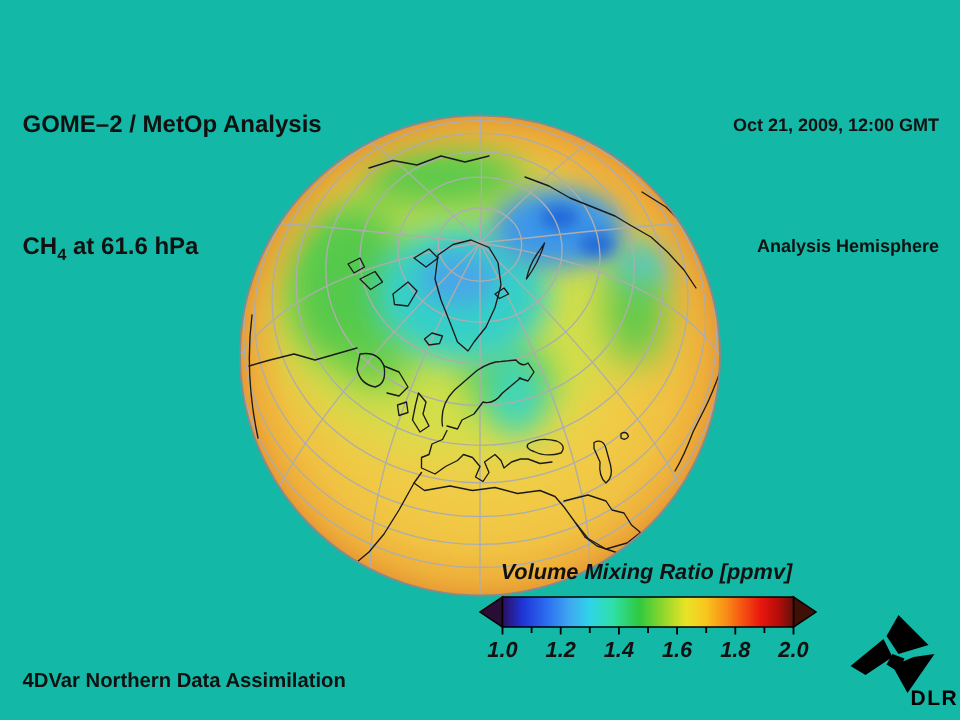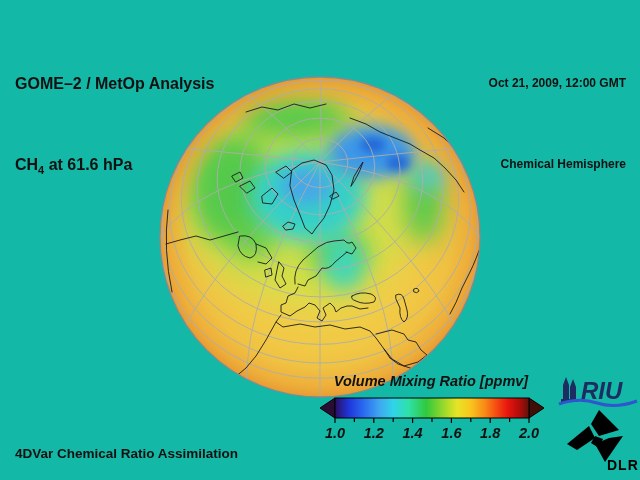--- a/index.html
+++ b/index.html
@@ -167,25 +167,25 @@
 
     <circle cx="320" cy="237" r="160" fill="none" stroke="#8a8a8a" stroke-width="1.3"></circle>
   </svg>
 
   <div class="hdr-left">
     <div>GOME–2 / MetOp Analysis</div>
     <div><span>CH</span><sub>4</sub><span> at 61.6 hPa</span></div>
   </div>
   <div class="hdr-right">
     <div>Oct 21, 2009, 12:00 GMT</div>
-    <div>Chemical Hemisphere</div>
+    <div>Analysis Hemisphere</div>
   </div>
 
   <div class="ftr-left">
-    <div>4DVar Chemical Ratio Assimilation</div>
+    <div>4DVar Northern Data Assimilation</div>
     
     
   </div>
 
   <div id="cbar-wrap">
     <svg width="232" height="72" viewBox="0 0 232 72">
       <text x="114" y="14" font-size="14.5" text-anchor="middle" fill="#111">Volume Mixing Ratio [ppmv]</text>
       <g>
         <polygon points="18,26 18,46 3,36" fill="#2a0d34" stroke="#000" stroke-width="1"></polygon>
         <polygon points="212,26 212,46 227,36" fill="#3f0f08" stroke="#000" stroke-width="1"></polygon>
@@ -208,31 +208,20 @@
         <text x="18" y="66">1.0</text>
         <text x="56.8" y="66">1.2</text>
         <text x="95.6" y="66">1.4</text>
         <text x="134.4" y="66">1.6</text>
         <text x="173.2" y="66">1.8</text>
         <text x="212" y="66">2.0</text>
       </g>
     </svg>
   </div>
 
-  <div id="riu-wrap">
-    <svg width="82" height="36" viewBox="0 0 82 36">
-      <g fill="#1d2d62">
-        <path d="M6,28 L6,12 L9,4 L12,12 L12,28 Z"></path>
-        <path d="M13,28 L13,14 L16,6 L19,14 L19,28 Z"></path>
-        <rect x="4" y="26" width="17" height="3"></rect>
-      </g>
-      <text x="24" y="26" font-size="24" font-style="italic" fill="#1d2d62">RIU</text>
-      <path d="M2,31 Q22,24 40,30 Q58,36 80,28" stroke="#2f55cf" stroke-width="3" fill="none"></path>
-    </svg>
-  </div>
 
   <div id="dlr-wrap">
     <svg width="76" height="66" viewBox="0 0 76 66">
       <g fill="#000">
         <path d="M36,2 L56,22 L36,28 L28,16 Z"></path>
         <path d="M4,36 L26,18 L32,30 L14,42 Z"></path>
         <path d="M60,28 L42,54 L32,36 L46,30 Z"></path>
         <path d="M32,28 L40,31 L36,40 L28,35 Z"></path>
       </g>
       <text x="44" y="62" font-size="14" letter-spacing="1" fill="#000">DLR</text>

